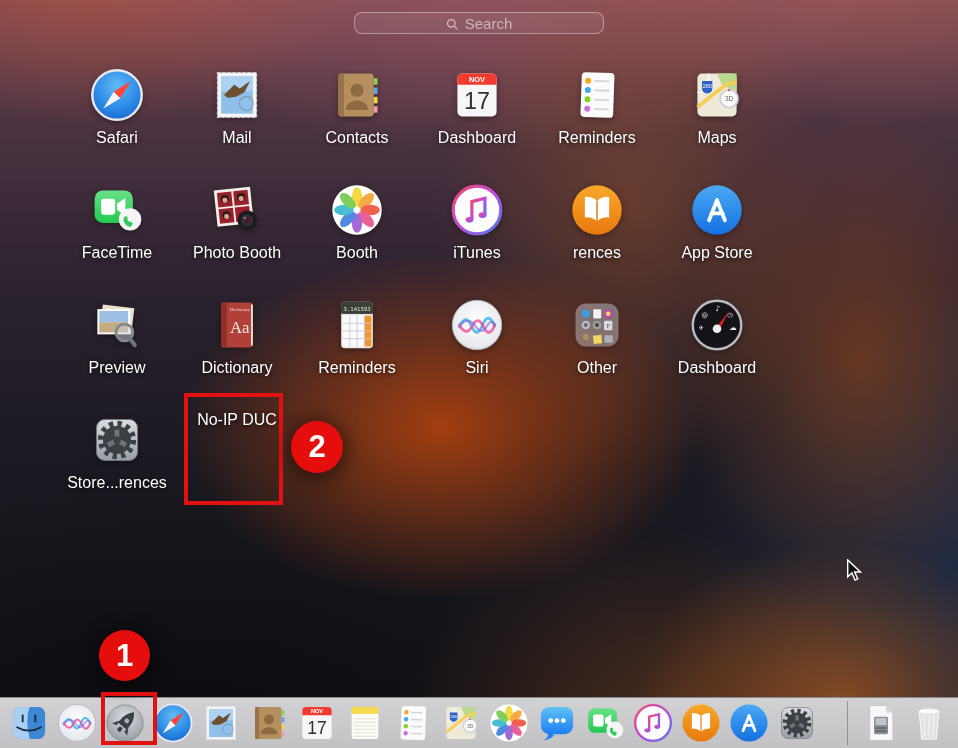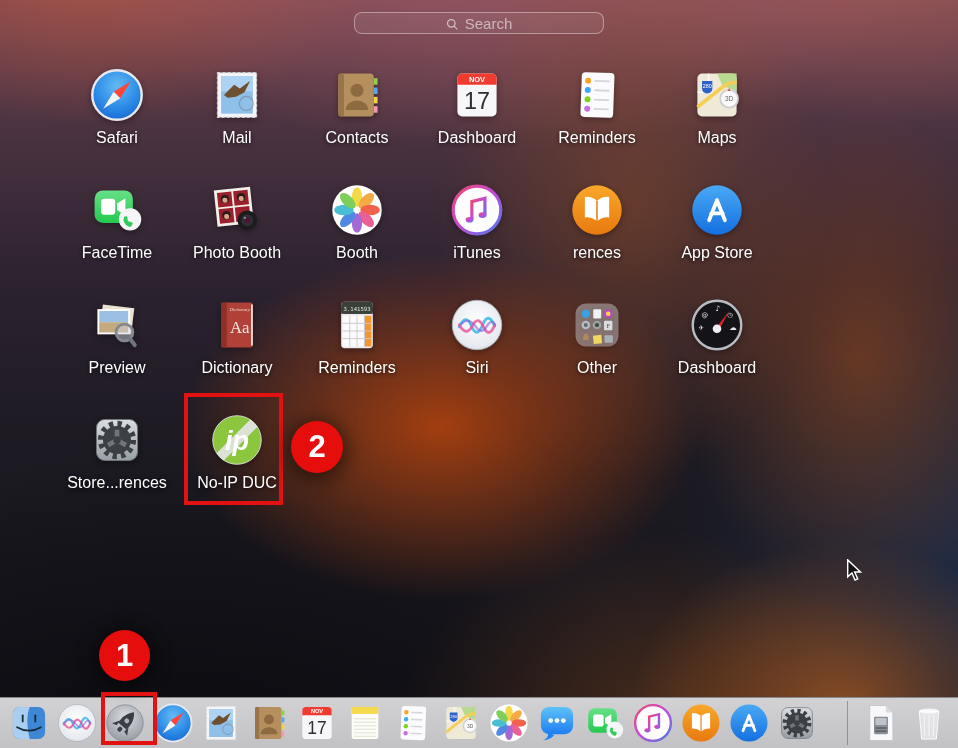--- a/index.html
+++ b/index.html
@@ -397,32 +397,20 @@
               <line x1="30" y1="30" x2="30" y2="19"></line>
               <line x1="30" y1="30" x2="20.5" y2="35.5"></line>
               <line x1="30" y1="30" x2="39.5" y2="35.5"></line>
             </g>
             <circle cx="30" cy="30" r="4" fill="#3c4044"></circle>
           </svg>
         </div>
         <div class="app-label">Store...rences</div>
       </div>
       <div class="app">
-        <div class="app-icon">
-          <svg viewBox="0 0 60 60">
-            <defs>
-              <clipPath id="gnic">
-                <circle cx="30" cy="30" r="26"></circle>
-              </clipPath>
-            </defs>
-            <circle cx="30" cy="30" r="26" fill="#8cc63e" stroke="#dcdcdc" stroke-width="1"></circle>
-            <rect x="-10" y="24.5" width="80" height="11" fill="#e4e4e4" opacity="0.92" transform="rotate(-45 30 30)" clip-path="url(#gnic)"></rect>
-            <text x="30" y="41" font-size="29" font-weight="bold" font-style="italic" fill="#fff" text-anchor="middle" font-family="Liberation Sans,sans-serif">ip</text>
-          </svg>
-        </div>
         <div class="app-label">No-IP DUC</div>
       </div>
     </div>
   </div>
 
 <div id="hl2" class="hl-rect"></div>
 <div id="badge2" class="badge">2</div>
 <div id="badge1" class="badge">1</div>
 <div id="hl1" class="hl-rect"></div>
 

